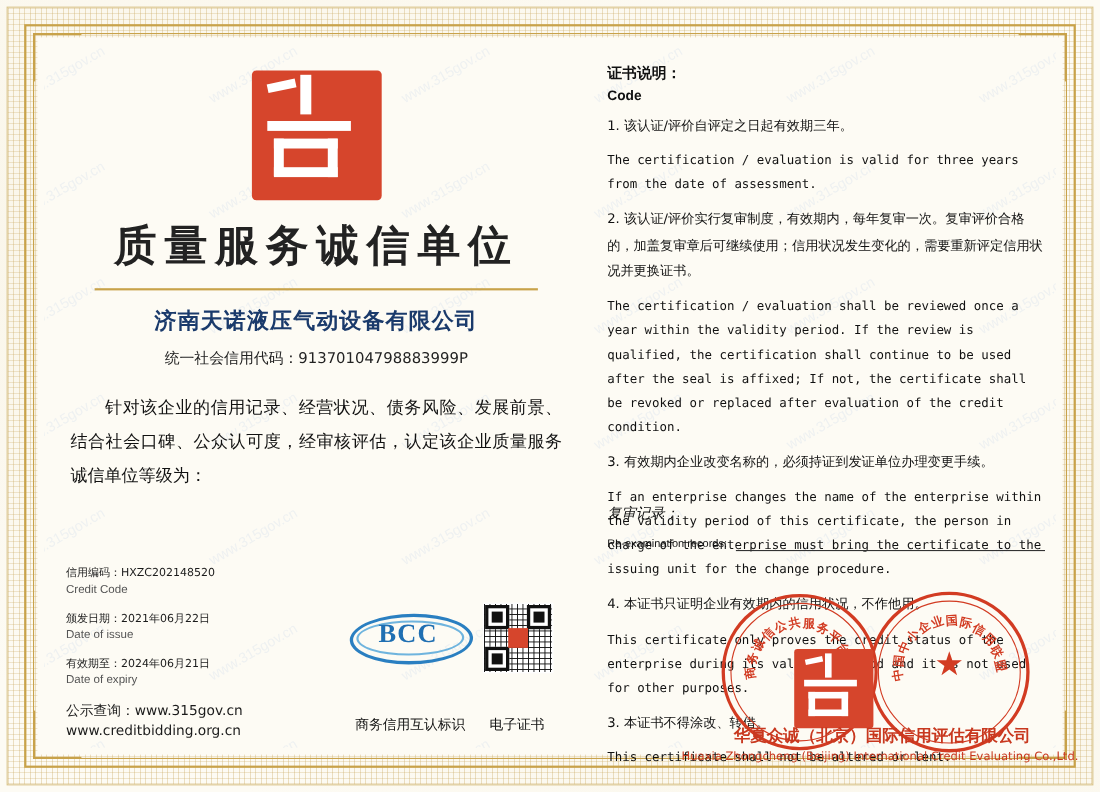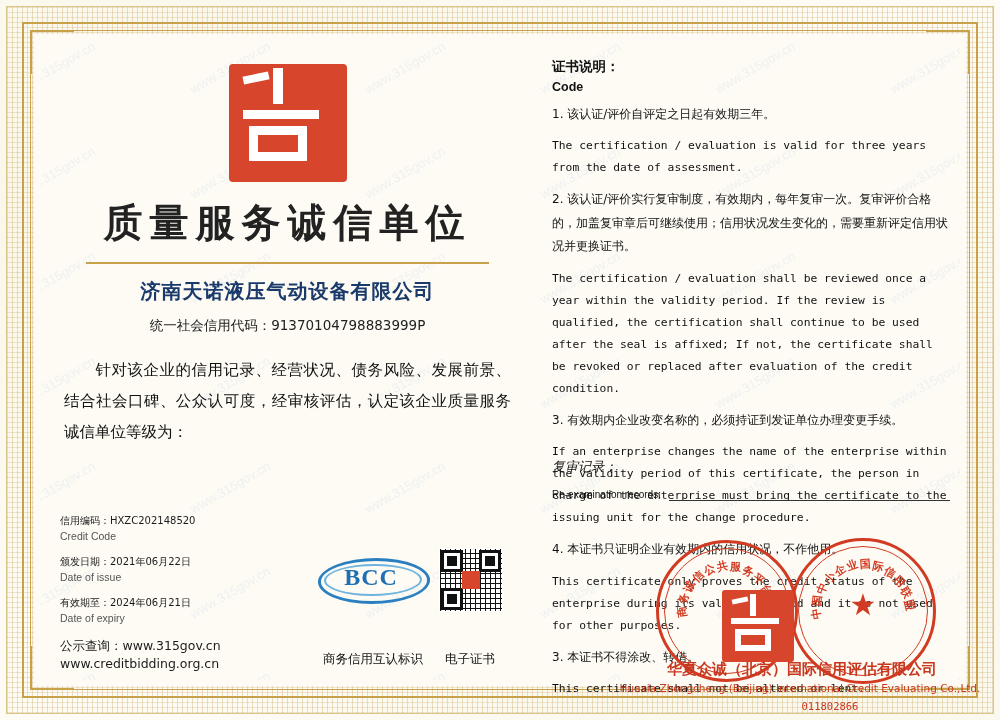--- a/index.html
+++ b/index.html
@@ -383,14 +383,13 @@
       <span class="m sm2"></span>
       <span class="m sm3"></span>
     <span class="m sm4"></span>
       <span class="m sm5"></span>
       <span class="m sm6"></span>
       <span class="m sm7"></span>
   </div>
 
   <div class="seal-cn-name">华夏众诚（北京）国际信用评估有限公司</div>
   <div class="seal-en-name">Huaxia Zhongcheng (Beijing) International Credit Evaluating Co.,Ltd.</div>
-  <div class="seal-code">011802866</div>
 </div>
 
 </body></html>

